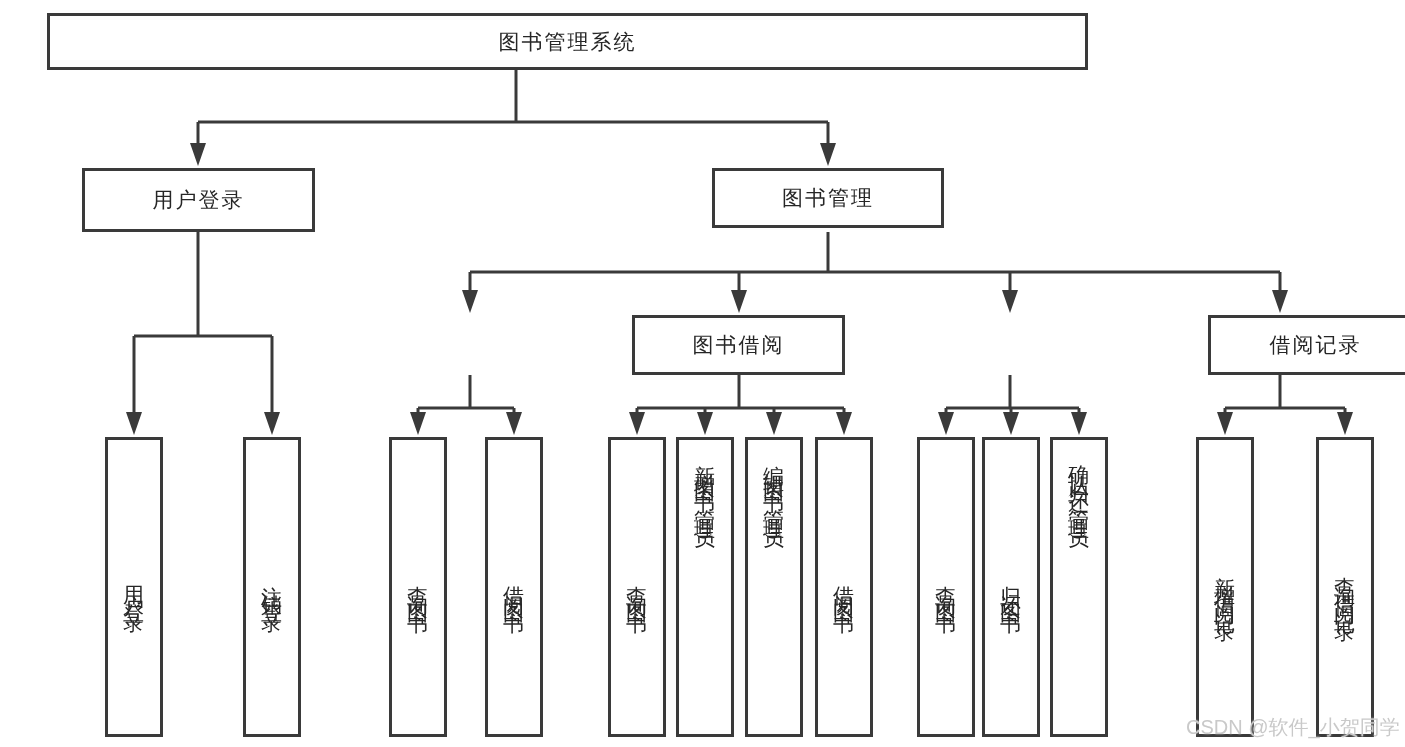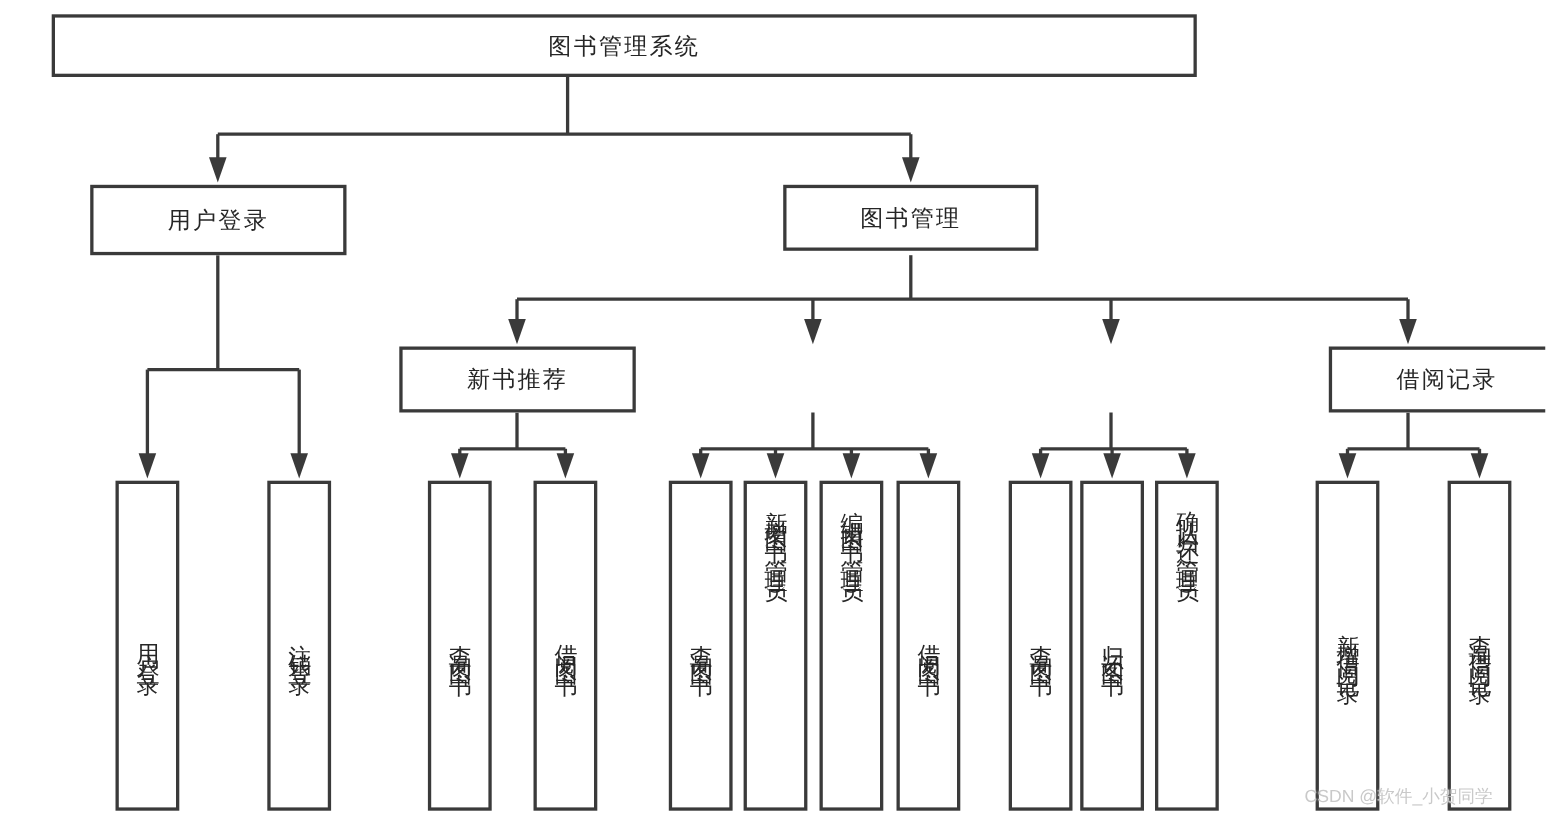--- a/index.html
+++ b/index.html
@@ -42,21 +42,21 @@
     letter-spacing:9px;
     line-height:1;
     white-space:nowrap;
   }
   .node.v.tall{align-items:flex-start;}
   .node.v.tall .vtext{padding-top:8px;}
   .watermark{
     position:absolute;
     left:1186px;top:714px;
     z-index:3;
-    font-size:16px;
+    font-size:20px;
     color:var(--watermark);
     text-shadow:0 0 2px rgba(255,255,255,.9);
     white-space:nowrap;
   }
 </style>
 </head>
 <body>
 
 <div class="canvas">
 
@@ -126,22 +126,22 @@
     <span>图书管理系统</span>
   </div>
 
   <div class="node h" style="left:82px;top:168px;width:233px;height:64px;">
     <span>用户登录</span>
   </div>
   <div class="node h" style="left:712px;top:168px;width:232px;height:60px;">
     <span>图书管理</span>
   </div>
 
-  <div class="node h" style="left:363px;top:315px;width:215px;height:60px;">
-    <span>新书推荐</span>
+  <div class="node h" style="left:632px;top:315px;width:213px;height:60px;">
+    <span>图书借阅</span>
   </div>
   <div class="node h" style="left:1172px;top:315px;width:215px;height:60px;margin-left:36px;">
     <span>借阅记录</span>
   </div>
 
   <div class="node v" style="left:105px;">
     <span class="vtext">用户登录</span>
   </div>
   <div class="node v" style="left:243px;">
     <span class="vtext">注销登录</span>

